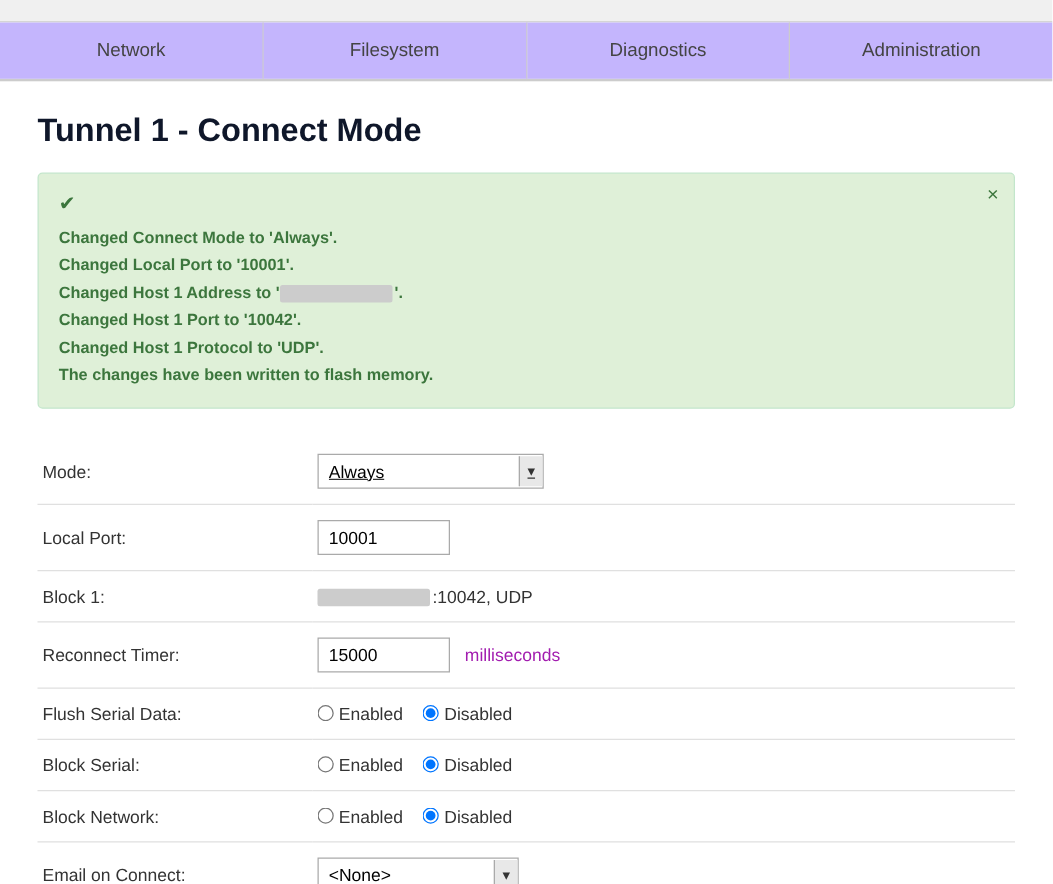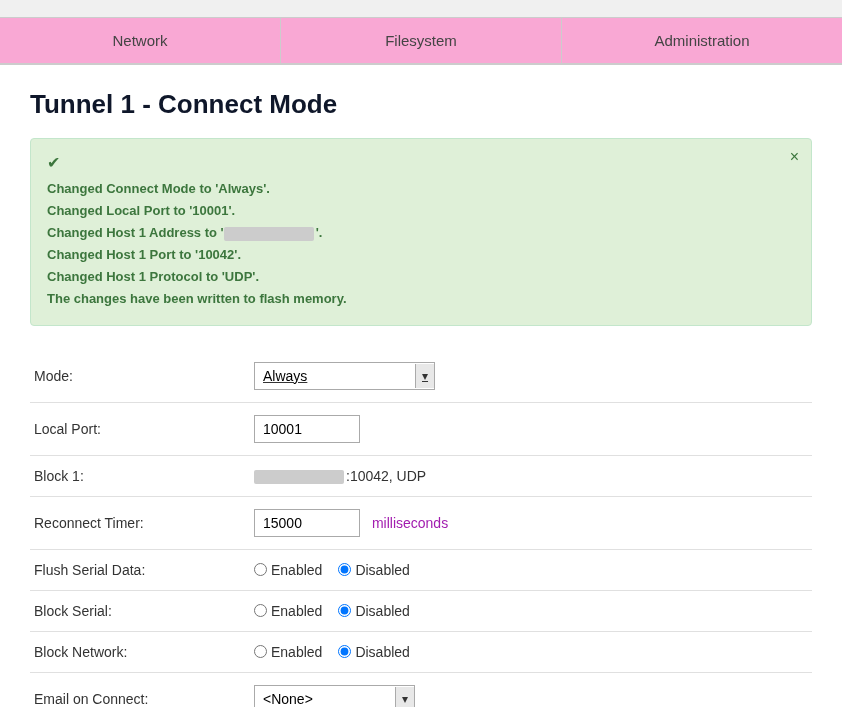--- a/index.html
+++ b/index.html
@@ -24,21 +24,21 @@
       background: #f5f5f5;
     }
     .nav-tab {
       flex: 1;
       text-align: center;
       padding: 14px 10px;
       cursor: pointer;
       border-right: 1px solid #ccc;
       font-size: 15px;
       color: #444;
-      background: #f9a8d4;
+      background: #c4b5fd;
     }
     .nav-tab:last-child { border-right: none; }
 
     
     .main-content {
       padding: 24px 30px;
     }
 
     .page-title {
       font-size: 26px;
@@ -191,20 +191,21 @@
     }
   </style>
 </head>
 <body>
 
 <div class="top-bar"></div>
 
 <nav class="nav-tabs">
   <div class="nav-tab">Network</div>
   <div class="nav-tab">Filesystem</div>
+  <div class="nav-tab">Diagnostics</div>
   <div class="nav-tab">Administration</div>
 </nav>
 
 <div class="main-content">
 
   <h1 class="page-title">Tunnel 1 - Connect Mode</h1>
 
   <div class="alert-success">
     <button class="close-btn">×</button>
     <div class="alert-icon">✔</div>

